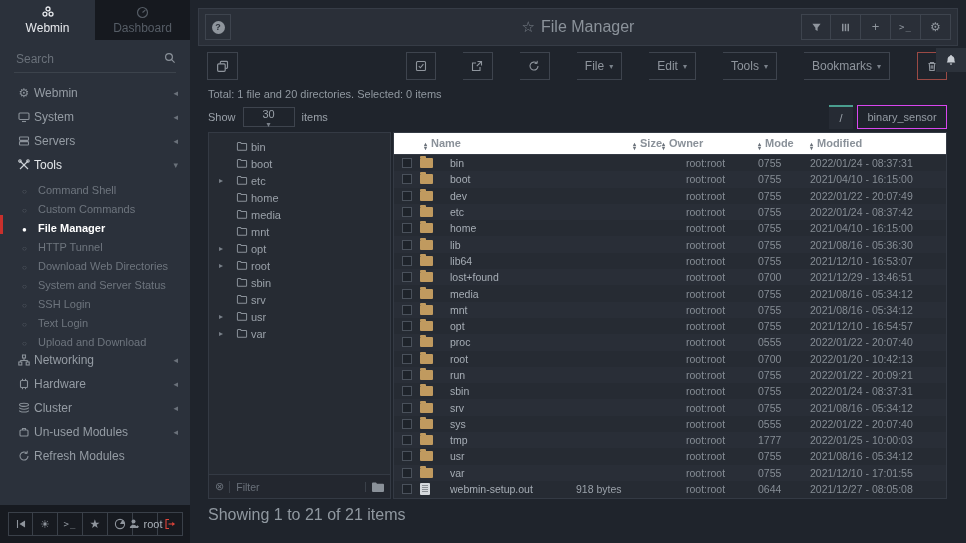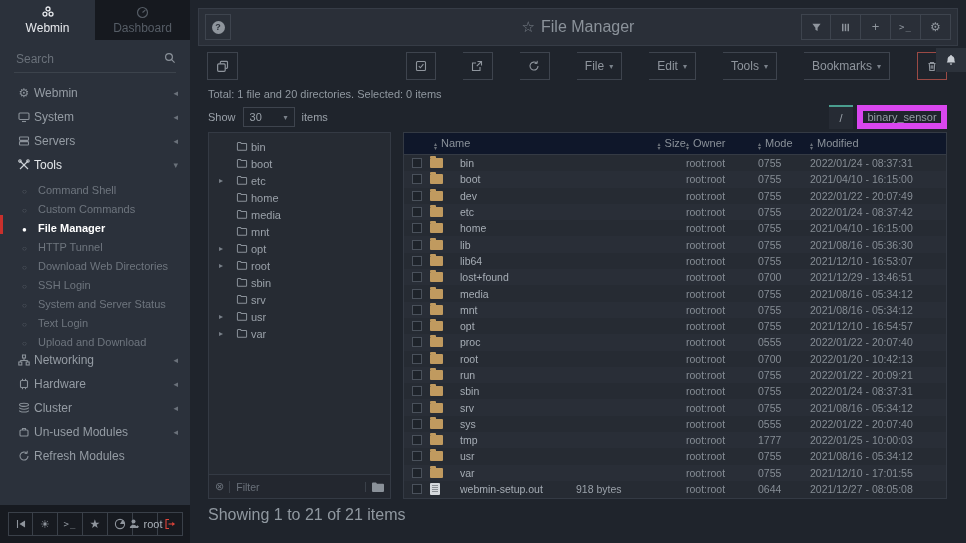--- a/index.html
+++ b/index.html
@@ -64,44 +64,44 @@
   .tgroup { margin-left:auto; display:flex; margin-right:11px;gap:27px; }
   .tgroup .tbtn { border-left:none; }
   .tgroup .tbtn:first-child { border-left:1px solid #3e444e; }
   .tgroup .tbtn.danger { border:1px solid #9b4a45; }
   .menucaret { font-size:8px; color:#7a818a; }
 
   .totals { font-size:11px; color:#9098a0; padding:2px 0 0 10px; height:16px; flex:none; }
 
   .showrow { display:flex; align-items:center; height:26px; padding:0 11px 0 10px; margin-top:2px; flex:none; font-size:11px; }
   .pgsel { display:flex; align-items:center; justify-content:space-between; width:52px; height:20px;
-    border:1px solid #3e444e; margin:0 7px; padding:0 6px; color:#9aa1a9; cursor:pointer; }
+    border:1px solid #3e444e; margin:0 7px; padding:0 6px; color:#9aa1a9; cursor:pointer;flex-direction:column; }
   .pgsel .menucaret { font-size:8px; }
   .pathbar { margin-left:auto; display:flex; }
   .rootbtn { width:24px; height:24px; background:#262b34; border-top:2px solid #4a9e8f; display:flex;
     align-items:center; justify-content:center; color:#9aa1a9; cursor:pointer; margin-right:4px; font-size:11px; }
-  .querybox { width:90px; height:24px; border:6px solid #d946ef; display:flex; align-items:center; justify-content:center;
+  .querybox { width:90px; height:24px; border:1px solid #d946ef; display:flex; align-items:center; justify-content:center;
     color:#959ca4; font-size:11px; cursor:text; }
 
-  .content { display:flex; height:367px; margin:2px 11px 0 10px; gap:12px; flex:none; }
+  .content { display:flex; height:367px; margin:2px 11px 0 10px; gap:2px; flex:none; }
   .treepanel { width:183px; background:#262b33; border:1px solid #343a44; display:flex; flex-direction:column; flex:none; }
   .treelist { flex:1; padding-top:5px; overflow:hidden; }
   .titem { display:flex; align-items:center; height:17px; font-size:11px; color:#9aa1a9; cursor:pointer; padding-left:10px; }
   .titem .tcaret { width:14px; font-size:8px; color:#7a818a; text-align:left; }
   .titem .ic { width:18px; color:#8a9199; }
   .treefilter { flex:none; height:24px; border-top:1px solid #343a44; background:#23272f; display:flex; align-items:center; padding:0 6px; }
   .treefilter .clear { color:#6a717a; font-size:11px; margin-right:5px; cursor:pointer; }
   .treefilter input { flex:1; min-width:0; background:transparent; border:none; outline:none; color:#9aa1a9;
     font-size:10.5px; border-left:1px solid #3a4049; padding-left:6px; font-family:"Liberation Sans",sans-serif; }
   .treefilter input::placeholder { color:#6a717a; }
   .treefilter .fbtn { color:#8a9199; border-left:1px solid #3a4049; padding-left:6px; cursor:pointer; }
 
   .tablepanel { flex:1; background:#262b33; border:1px solid #343a44; display:flex; flex-direction:column; overflow:hidden; }
-  .thead { display:flex; align-items:center; height:22px; background:#0f172a; border-bottom:1px solid #343a44;
-    font-size:11px; color:#8a9199; flex:none; }
+  .thead { display:flex; align-items:center; height:22px; background:#ffffff; border-bottom:1px solid #343a44;
+    font-size:11px; color:#8a9199; flex:none;font-weight:bold; }
   .trow { display:flex; align-items:center; height:16.3px; font-size:10.5px; flex:none; }
   .trow:nth-child(even) { background:#292e37; }
   .c-cb { width:26px; display:flex; justify-content:center; flex:none; }
   .cb { width:10px; height:10px; border:1px solid #4a515b; background:#1e232a; cursor:pointer; }
   .c-ic { width:30px; flex:none; display:flex; align-items:center; }
   .c-name { flex:1; color:#a6adb5; overflow:hidden; white-space:nowrap; }
   .c-size { width:110px; padding-right:12px; color:#9aa1a9; flex:none; }
   .c-owner { width:72px; flex:none; color:#868d95; }
   .c-mode { width:52px; flex:none; color:#868d95; }
   .c-mod { width:136px; flex:none; color:#868d95; }
@@ -208,25 +208,25 @@
         <div class="sub">
           <span class="bullet">○</span>
           <span>HTTP Tunnel</span>
         </div>
         <div class="sub">
           <span class="bullet">○</span>
           <span>Download Web Directories</span>
         </div>
         <div class="sub">
           <span class="bullet">○</span>
-          <span>SSH Login</span>
+          <span>System and Server Status</span>
         </div>
         <div class="sub">
           <span class="bullet">○</span>
-          <span>System and Server Status</span>
+          <span>SSH Login</span>
         </div>
         <div class="sub">
           <span class="bullet">○</span>
           <span>Text Login</span>
         </div>
         <div class="sub">
           <span class="bullet">○</span>
           <span>Upload and Download</span>
         </div>
         <div class="cat">
@@ -608,21 +608,21 @@
                 <span>▾</span>
               </span><span>Name</span></div>
             <div class="c-size" style="text-align: right; padding-left: 0px; color: rgb(138, 145, 153); width: 96px; padding-right: 0px; flex: 0 0 auto;"><span class="sort">
                 <span>▴</span>
                 <span>▾</span>
               </span><span>Size</span></div>
             <div class="c-owner" style="color: rgb(138, 145, 153);"><span class="sort">
                 <span>▴</span>
                 <span>▾</span>
               </span><span>Owner</span></div>
-            <div class="c-mode" style="color: rgb(138, 145, 153);"><span class="sort">
+            <div class="c-mode" style="color: rgb(138, 145, 153); margin-left: 24px;"><span class="sort">
                 <span>▴</span>
                 <span>▾</span>
               </span><span>Mode</span></div>
             <div class="c-mod" style="color: rgb(138, 145, 153);"><span class="sort">
                 <span>▴</span>
                 <span>▾</span>
               </span><span>Modified</span></div>
           </div>
         <div id="tbody">
             <div class="trow">

